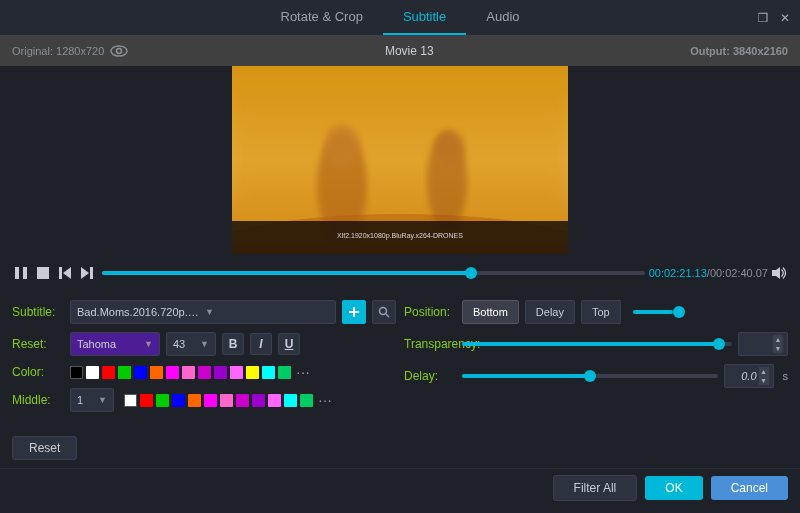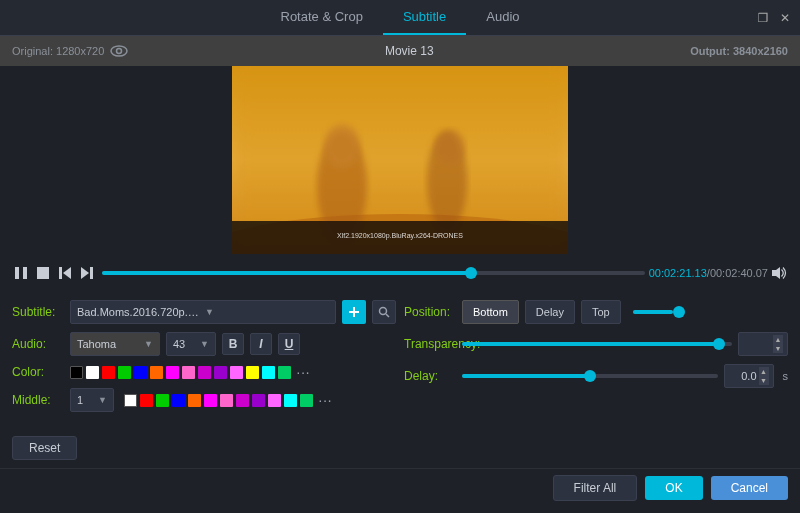--- a/index.html
+++ b/index.html
@@ -235,21 +235,21 @@
       justify-content: center;
     }
     .icon-btn.search {
       background: #2c3240;
       border: 1px solid #3a4050;
       color: #9aa0ac;
     }
 
     
     .font-select {
-      background: #404040;
+      background: #4c1d95;
       border: 1px solid #3a4050;
       color: #c8cdd5;
       padding: 2px 6px;
       font-size: 11px;
       height: 24px;
       border-radius: 2px;
       display: flex;
       align-items: center;
       justify-content: space-between;
       cursor: pointer;
@@ -616,21 +616,21 @@
       </button>
       <button class="icon-btn search">
         <svg width="12" height="12" viewBox="0 0 12 12">
             <circle cx="5" cy="5" r="3.5" fill="none" stroke="#9aa0ac" stroke-width="1.5"></circle>
             <line x1="8" y1="8" x2="11" y2="11" stroke="#9aa0ac" stroke-width="1.5"></line>
           </svg>
       </button>
     </div>
 
     <div class="form-row">
-      <span class="form-label">Audio:</span>
+      <span class="form-label">Reset:</span>
       <div class="font-select">
         <span>Tahoma</span>
         <span class="divider-chevron">▼</span>
       </div>
       <div class="size-select">
         <span>43</span>
         <span class="divider-chevron">▼</span>
       </div>
       <div class="format-btn" style="font-weight:900;">
         <span>B</span>
@@ -727,21 +727,21 @@
     </div>
 
     <div class="form-row">
       <span class="form-label">Delay:</span>
       <div class="slider-row" style="flex:1;">
         <div class="slider-container">
           <div class="slider-fill" style="width:50%;"></div>
           <div class="slider-thumb" style="left:50%;"></div>
         </div>
         <div class="value-box">
-          <input type="text" value="0.0" style="width: 28px;">
+          <input type="text" value="0.0" style="width: 28px; font-style: italic;">
           <div class="spinner-btns">
             <button class="spin-btn">▲</button>
             <button class="spin-btn">▼</button>
           </div>
         </div>
         <span class="delay-unit" style="margin-left:3px;">s</span>
       </div>
     </div>
   </div>
 </div>

